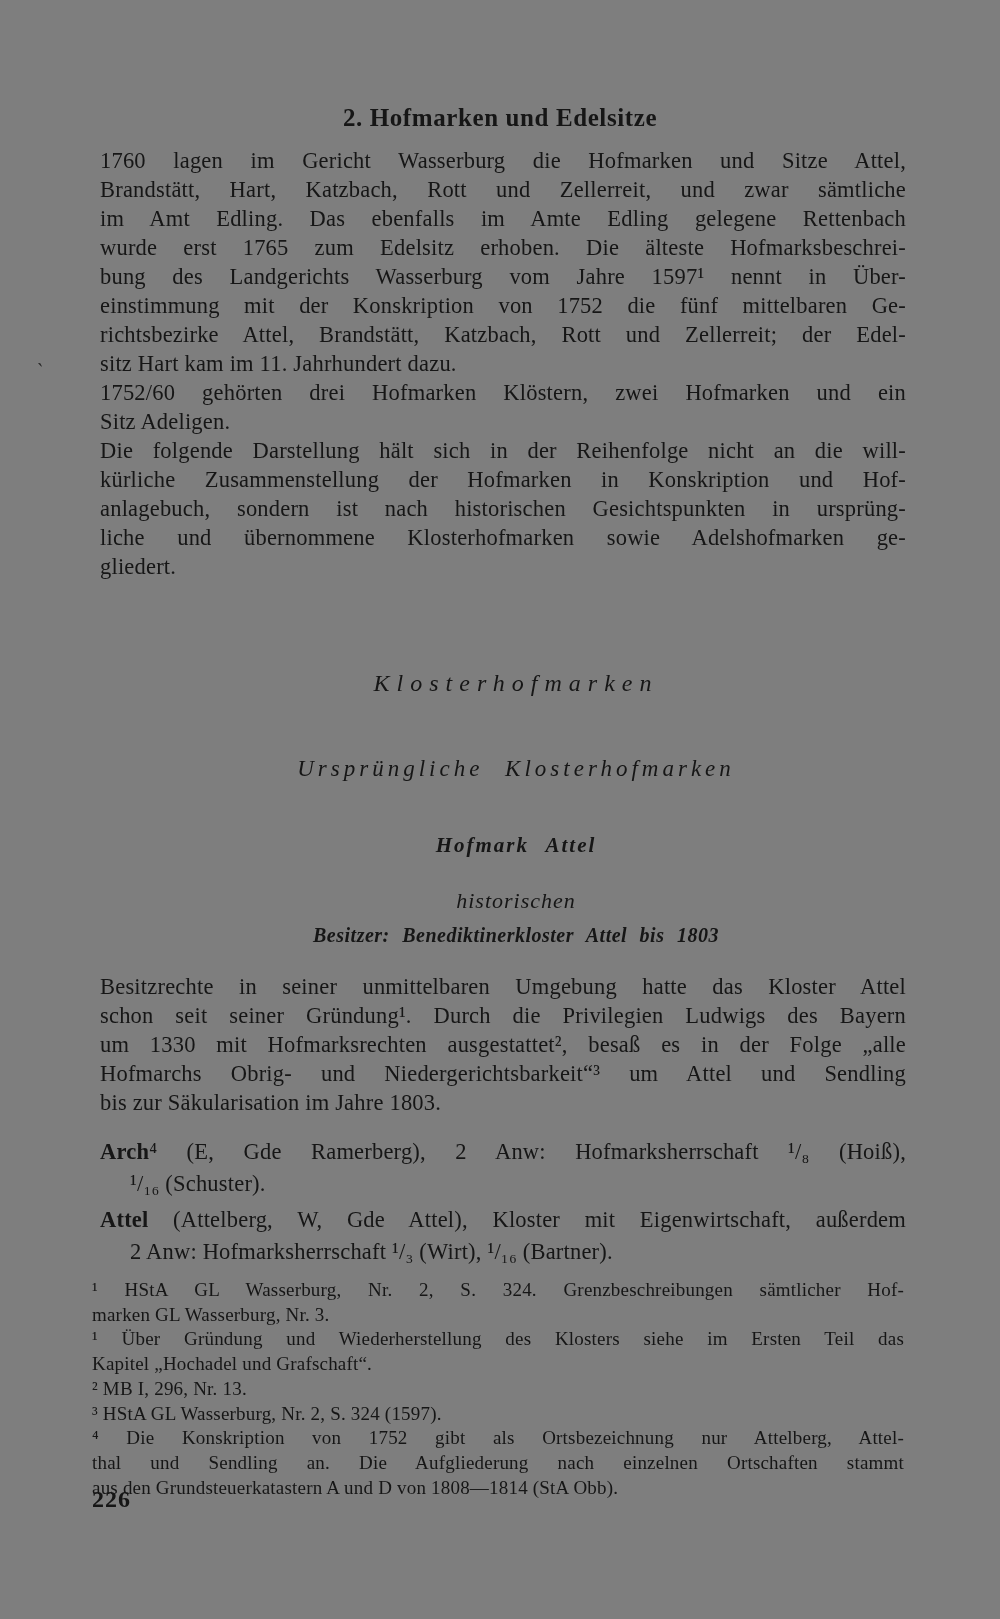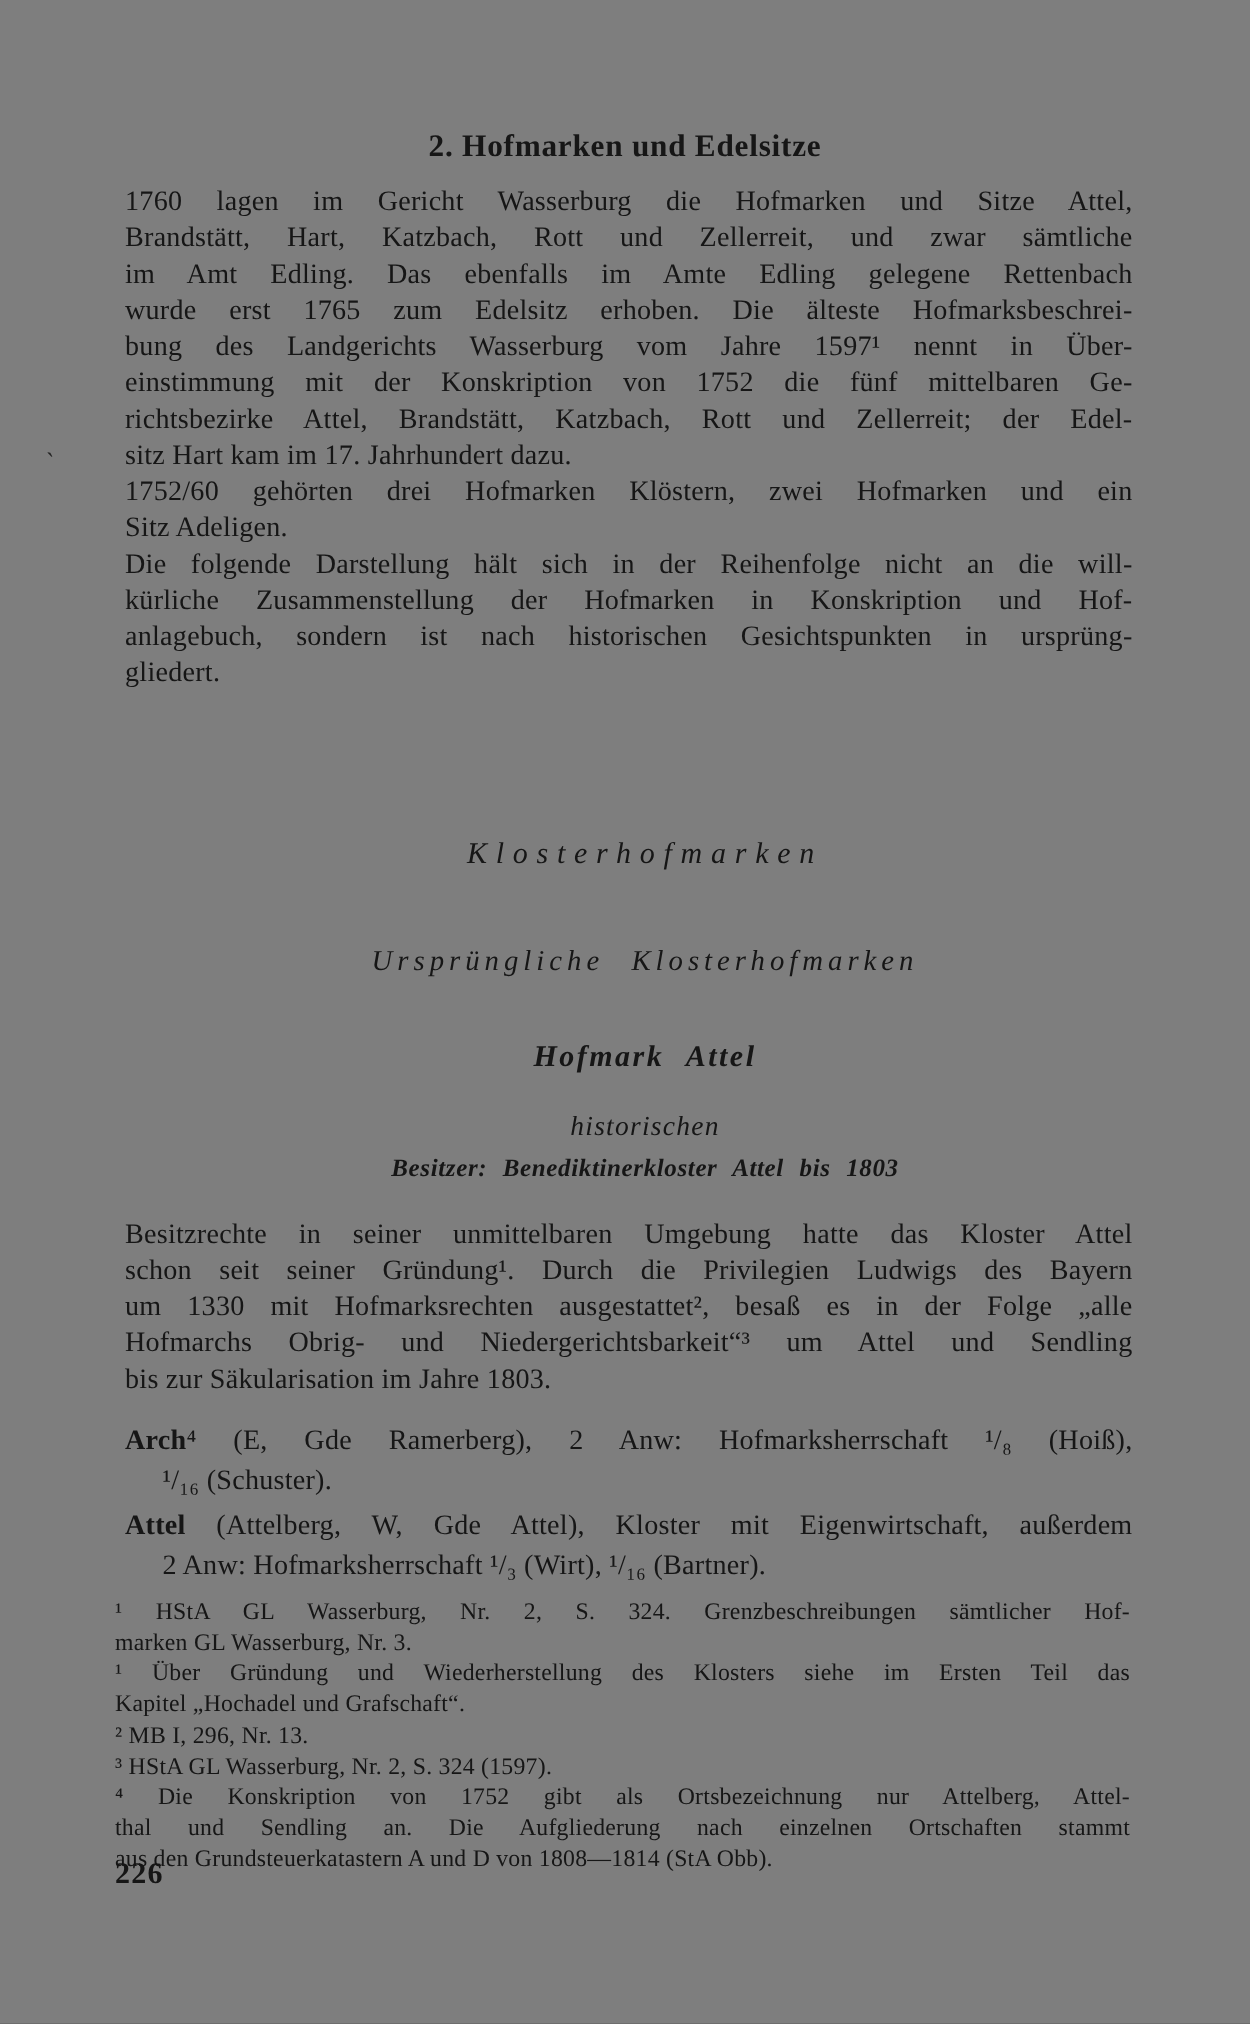--- a/index.html
+++ b/index.html
@@ -26,21 +26,21 @@
   .attel-body{top:972px;}
   .line{white-space:normal;}
   .just{text-align:justify;text-align-last:justify;}
   .heading{
     position:absolute;left:0;width:1000px;text-align:center;
     font-style:italic;
     padding-left:32px;
   }
   .h-kloster{top:670px;font-size:24px;letter-spacing:7px;word-spacing:10px;font-weight:500;}
   .h-urspr{top:756px;font-size:23px;letter-spacing:4px;word-spacing:12px;}
-  .h-attel{top:833px;font-size:24px;font-weight:bold;letter-spacing:2px;word-spacing:10px;}
+  .h-attel{top:833px;font-size:21px;font-weight:bold;letter-spacing:2px;word-spacing:10px;}
   .h-geschl{top:888px;font-size:22px;letter-spacing:1px;}
   .h-besitzer{top:924px;font-size:20px;font-weight:bold;letter-spacing:.5px;word-spacing:7px;}
   .entries{
     position:absolute;left:100px;top:1136px;width:806px;
     font-size:22.5px;line-height:32px;letter-spacing:.2px;
   }
   .entry{margin-bottom:4px;}
   .entry .term{font-weight:bold;}
   .entry .cont{padding-left:30px;}
   .footnotes{
@@ -67,30 +67,31 @@
 
   <div class="body-block intro">
     <div>
         <div class="line just">1760 lagen im Gericht Wasserburg die Hofmarken und Sitze Attel,</div>
         <div class="line just">Brandstätt, Hart, Katzbach, Rott und Zellerreit, und zwar sämtliche</div>
         <div class="line just">im Amt Edling. Das ebenfalls im Amte Edling gelegene Rettenbach</div>
         <div class="line just">wurde erst 1765 zum Edelsitz erhoben. Die älteste Hofmarksbeschrei-</div>
         <div class="line just">bung des Landgerichts Wasserburg vom Jahre 1597¹ nennt in Über-</div>
         <div class="line just">einstimmung mit der Konskription von 1752 die fünf mittelbaren Ge-</div>
         <div class="line just">richtsbezirke Attel, Brandstätt, Katzbach, Rott und Zellerreit; der Edel-</div>
-        <div class="line">sitz Hart kam im 17. Jahrhundert dazu.</div>
+        <div class="line">sitz Hart kam im 11. Jahrhundert dazu.</div>
       </div>
     <div>
         <div class="line just">1752/60 gehörten drei Hofmarken Klöstern, zwei Hofmarken und ein</div>
         <div class="line">Sitz Adeligen.</div>
       </div>
     <div>
         <div class="line just">Die folgende Darstellung hält sich in der Reihenfolge nicht an die will-</div>
         <div class="line just">kürliche Zusammenstellung der Hofmarken in Konskription und Hof-</div>
         <div class="line just">anlagebuch, sondern ist nach historischen Gesichtspunkten in ursprüng-</div>
+        <div class="line just">liche und übernommene Klosterhofmarken sowie Adelshofmarken ge-</div>
         <div class="line">gliedert.</div>
       </div>
   </div>
 
   <div class="heading h-kloster">Klosterhofmarken</div>
 
   <div class="heading h-urspr">Ursprüngliche Klosterhofmarken</div>
 
   <div class="heading h-attel">Hofmark Attel</div>
   <div class="heading h-geschl">historischen</div>

